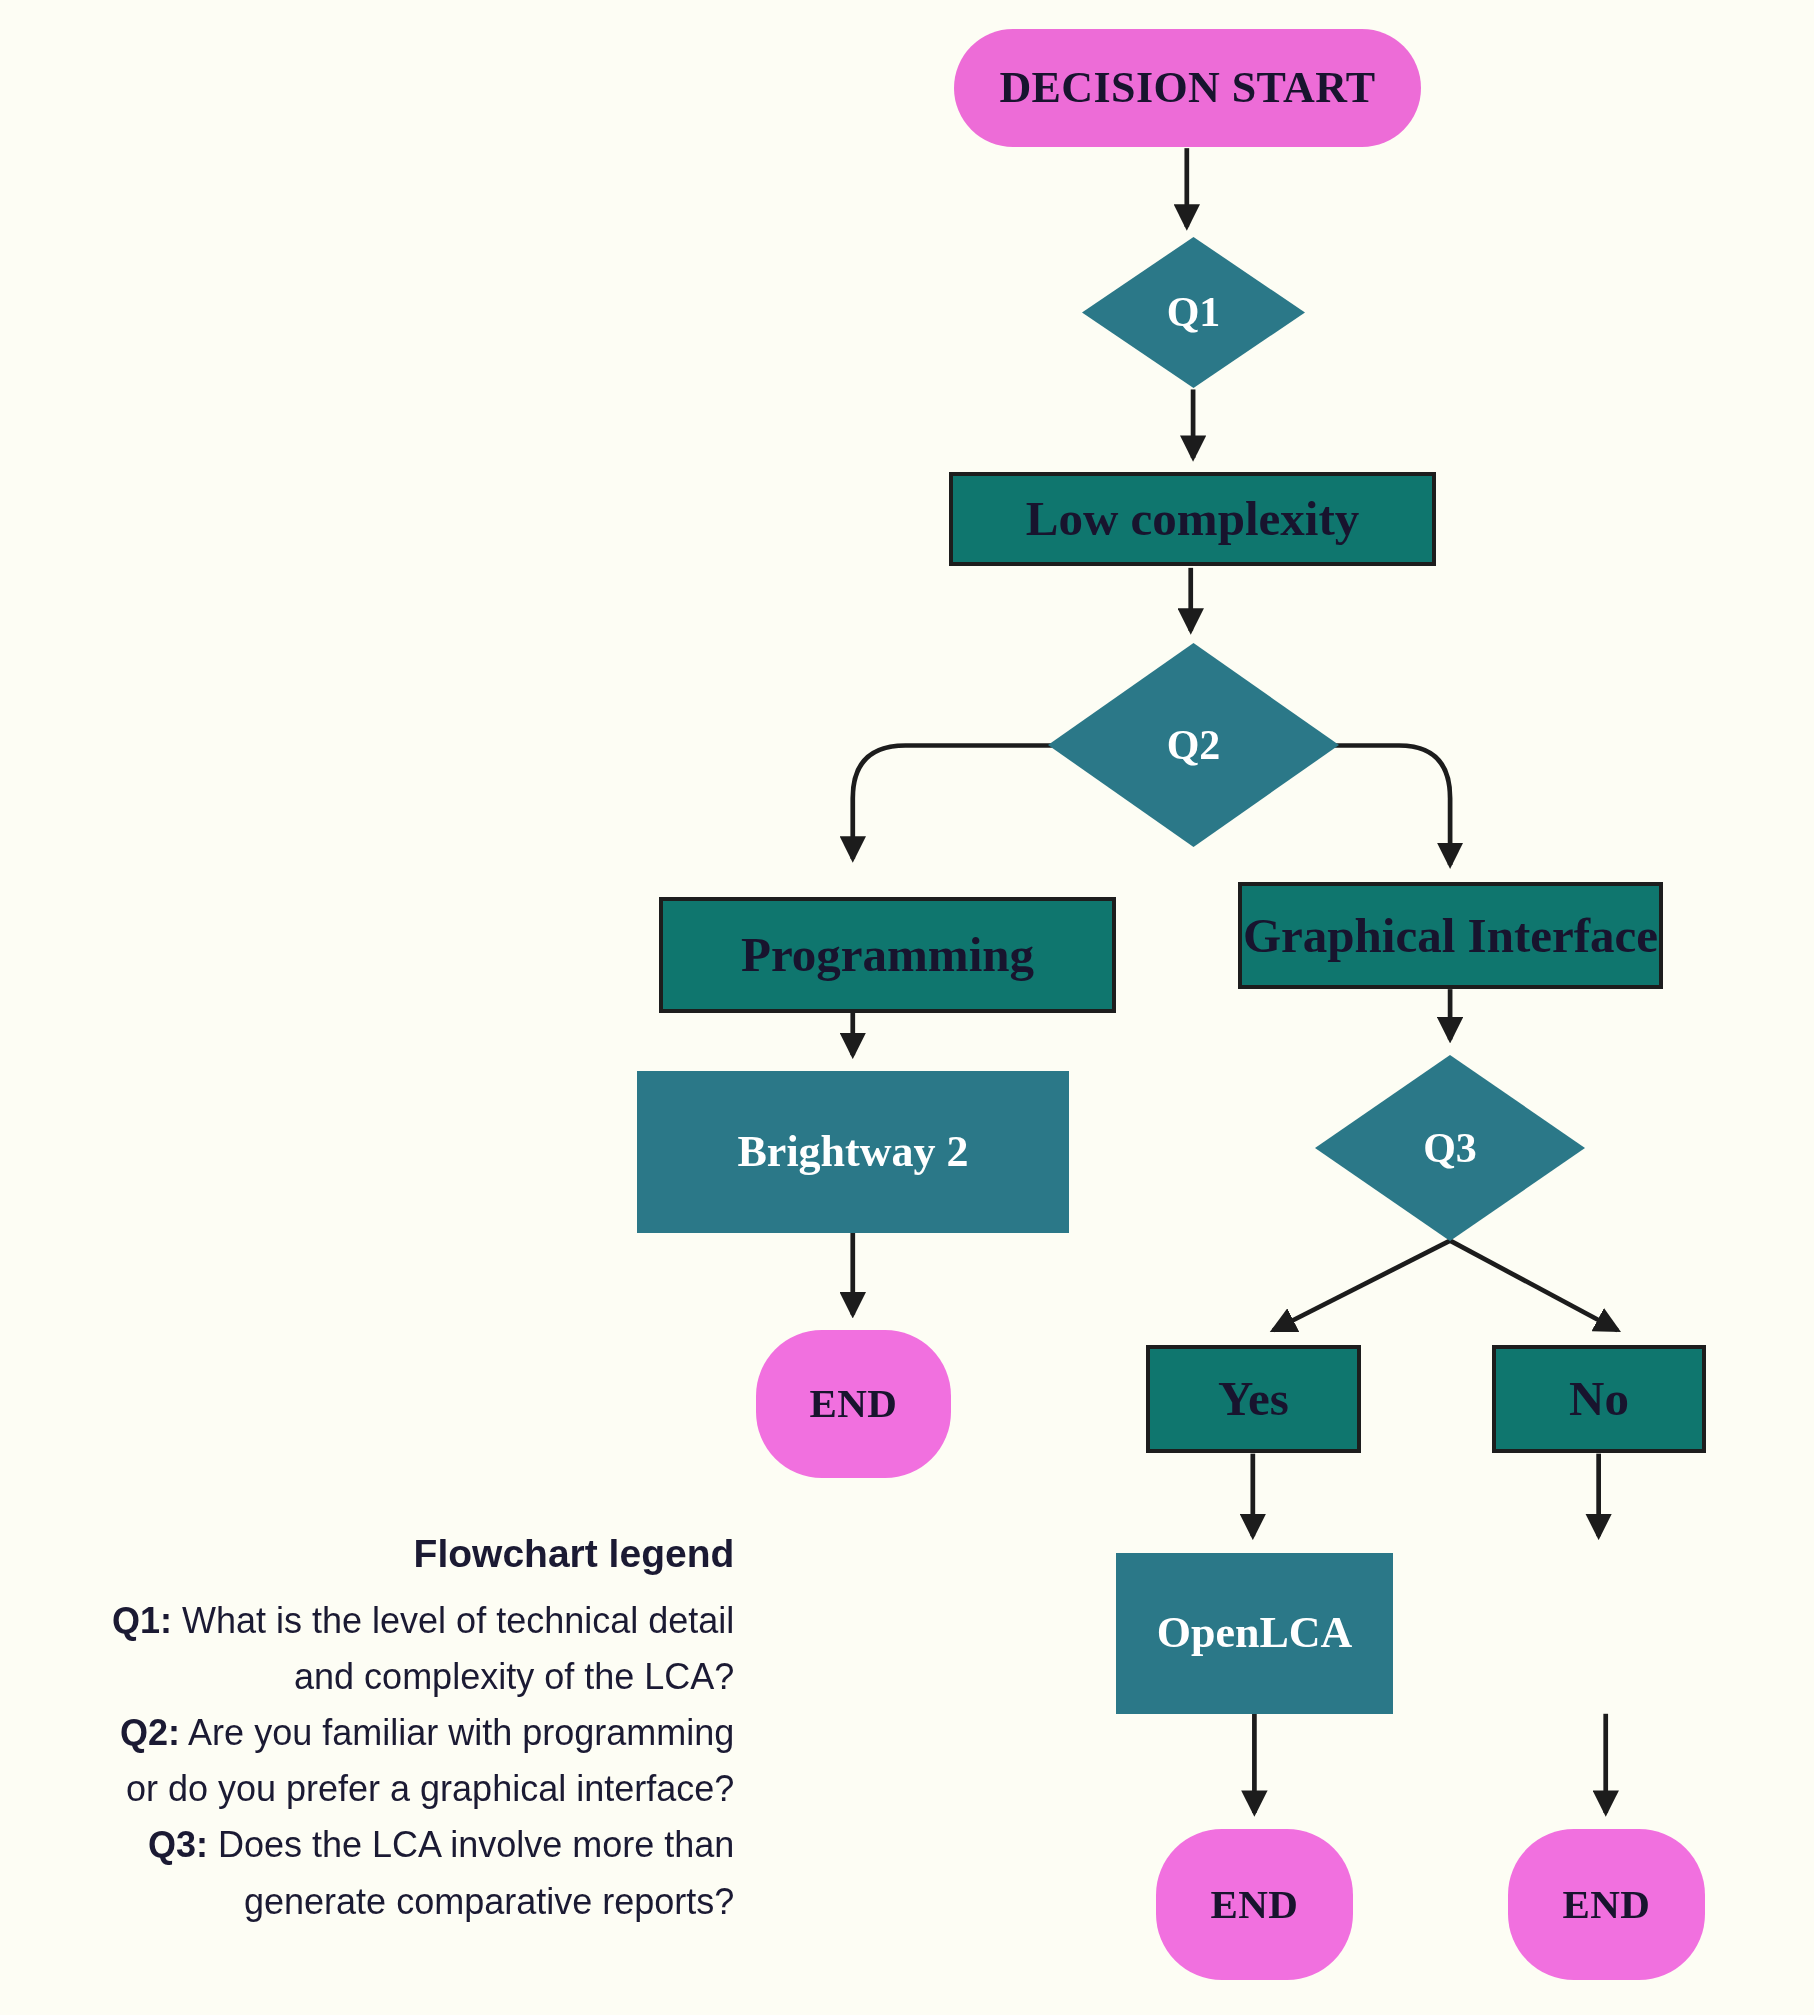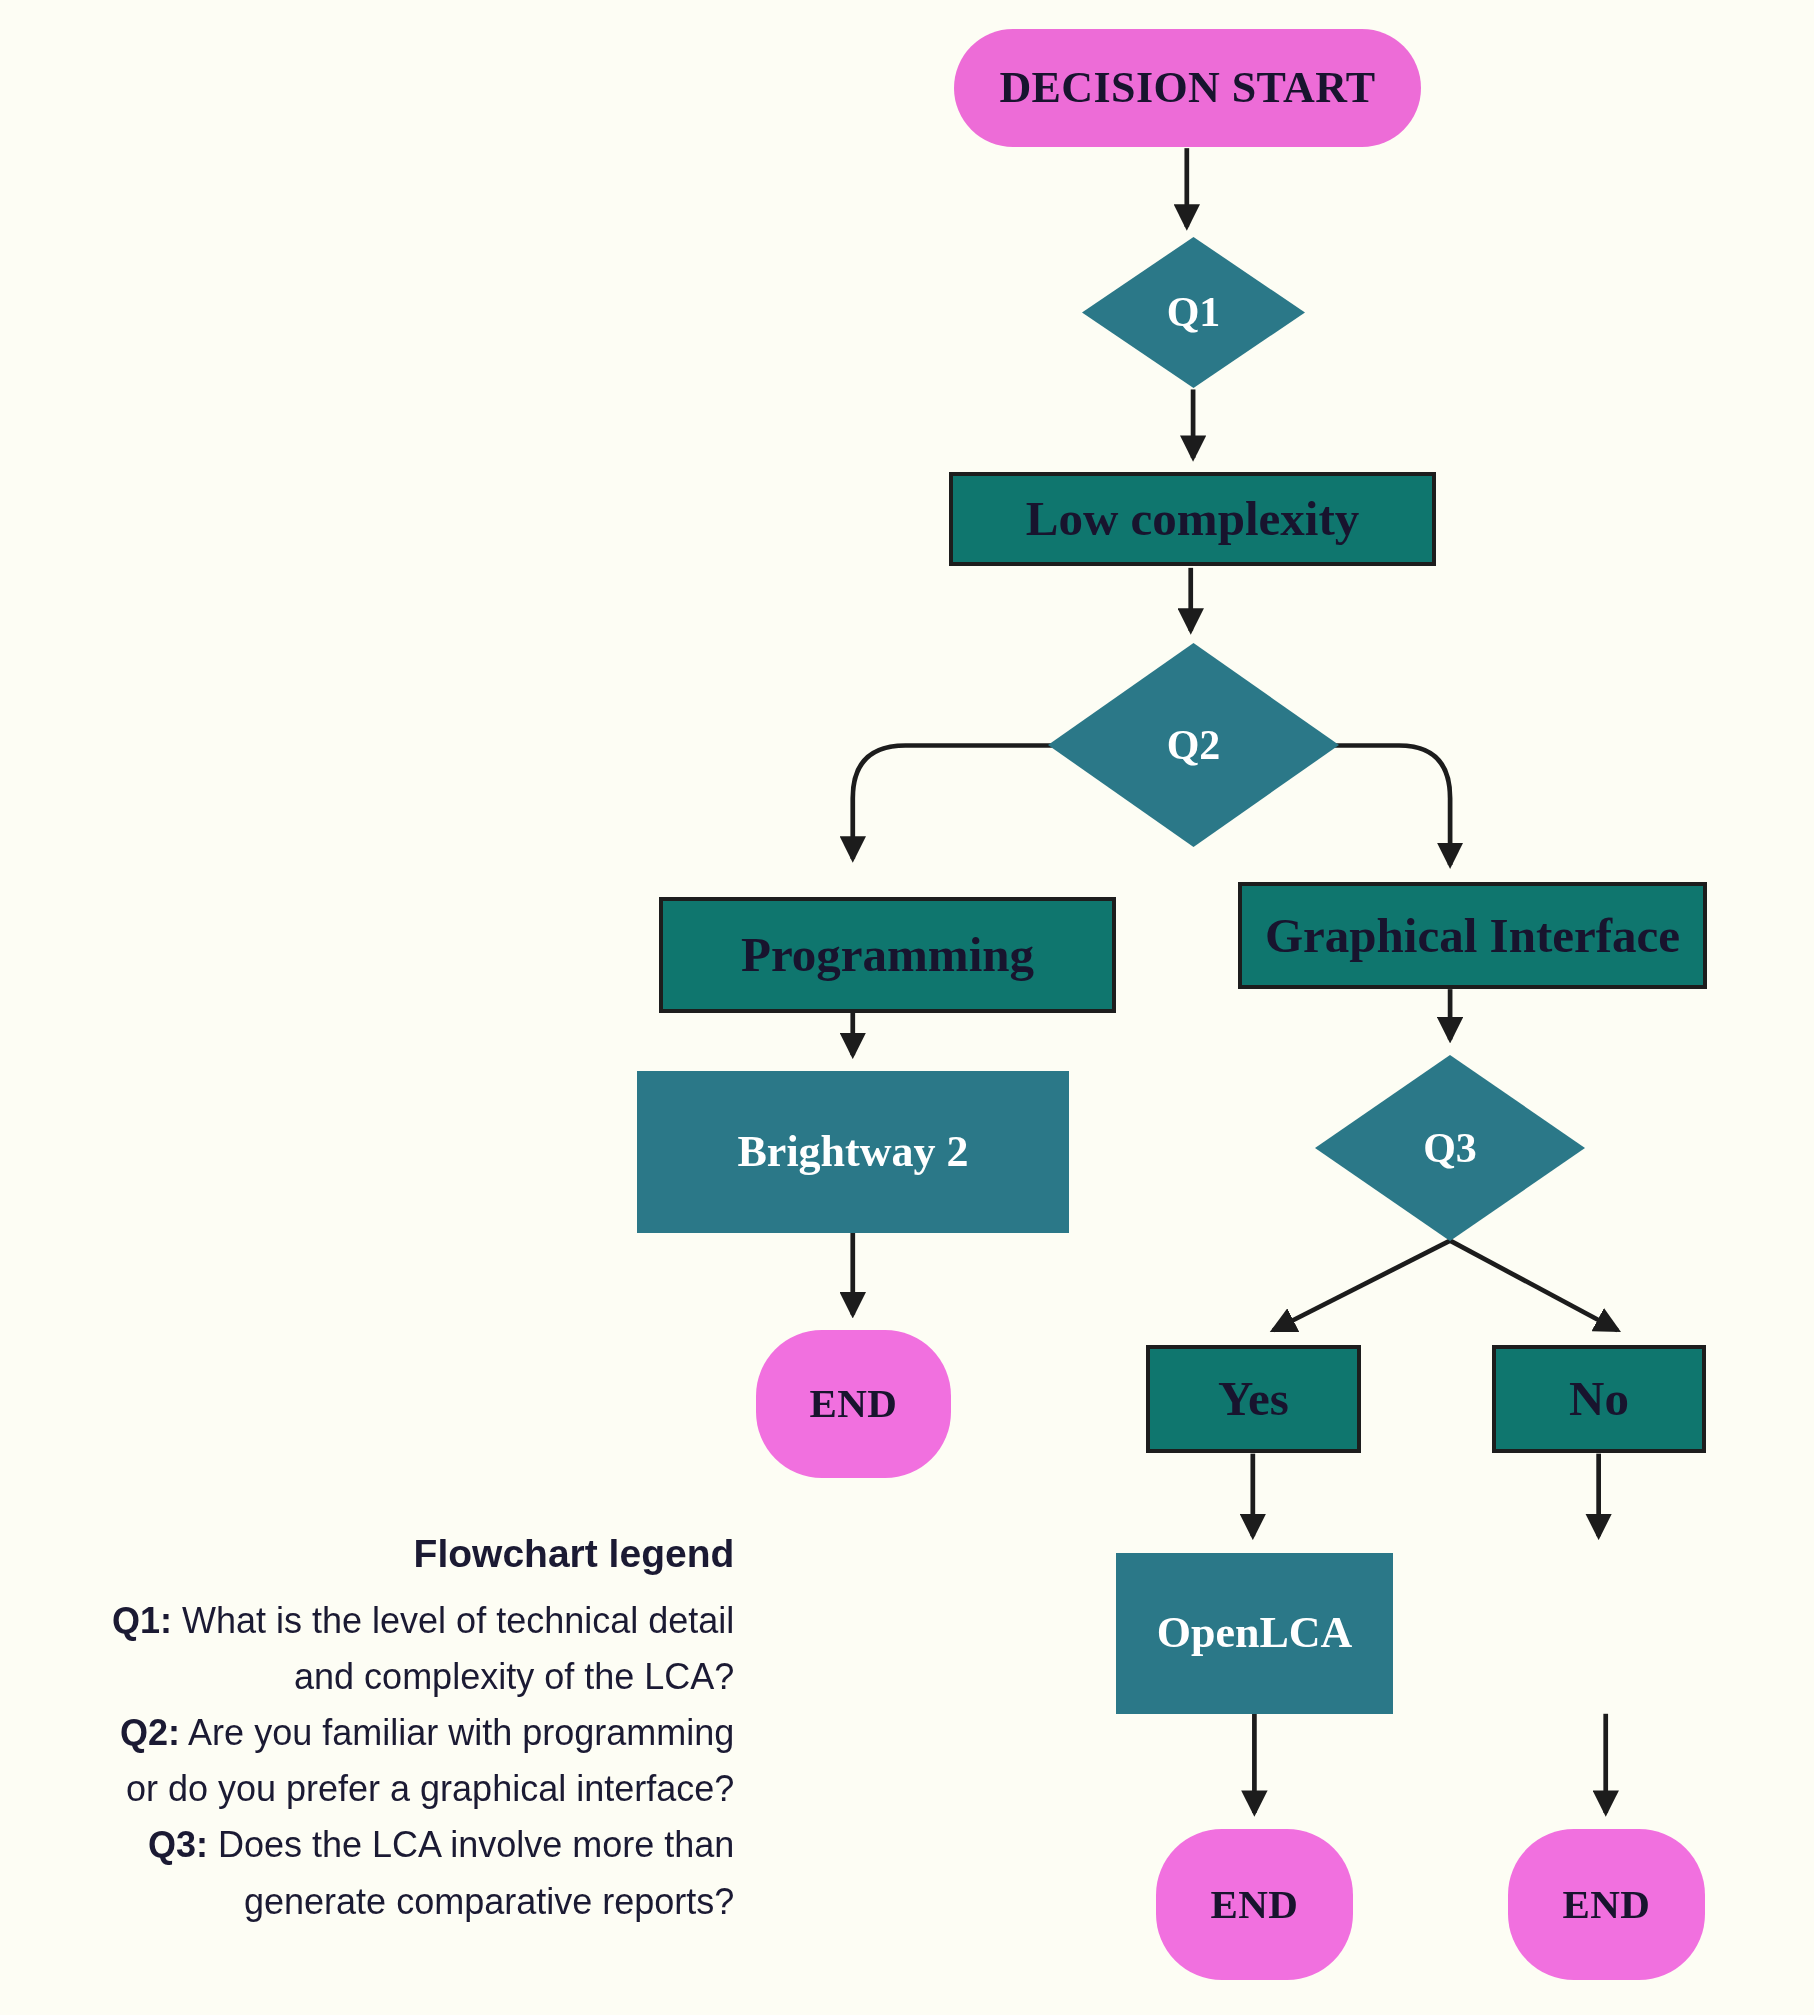--- a/index.html
+++ b/index.html
@@ -88,21 +88,21 @@
   </div>
 
   <div class="node diamond" style="left:1048px;top:643px;width:291px;height:204px;">
     <span>Q2</span>
   </div>
 
   <div class="node rect-plain" style="left:659px;top:875px;width:457px;height:116px;margin-top:22px;">
     <span>Programming</span>
   </div>
 
-  <div class="node rect-plain" style="left:1238px;top:882px;width:469px;height:107px;">
+  <div class="node rect-plain" style="left:1238px;top:882px;width:425px;height:107px;">
     <span>Graphical Interface</span>
   </div>
 
   <div class="node rect-teal" style="left:637px;top:1071px;width:432px;height:162px;">
     <span>Brightway 2</span>
   </div>
 
   <div class="node diamond" style="left:1315px;top:1055px;width:270px;height:186px;">
     <span>Q3</span>
   </div>

